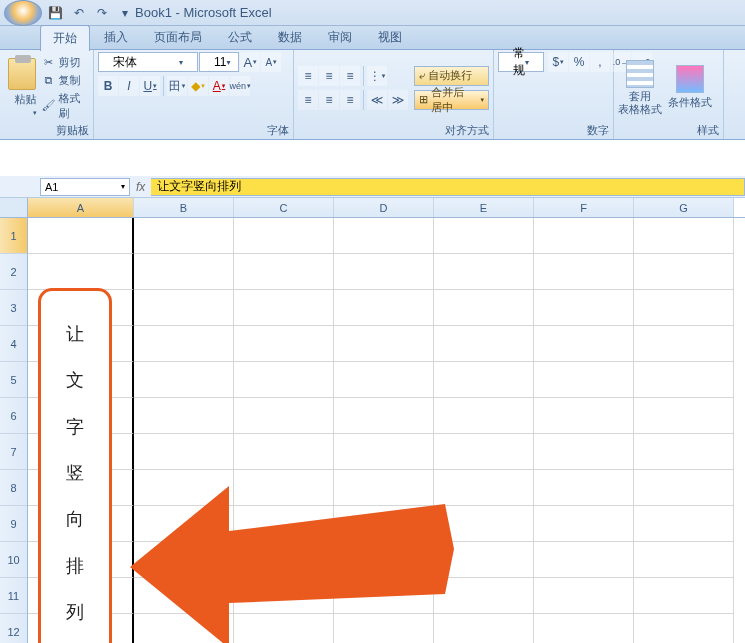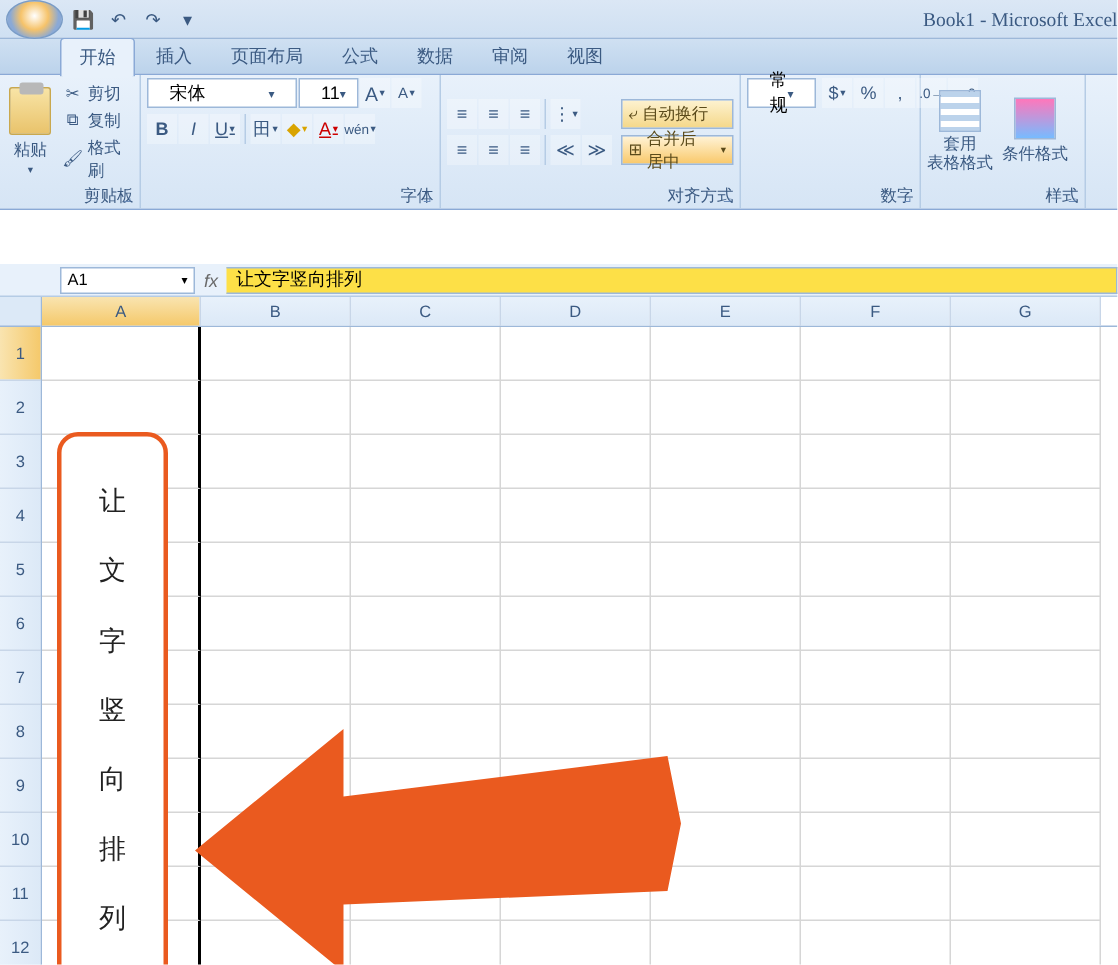--- a/index.html
+++ b/index.html
@@ -3,35 +3,35 @@
 <meta charset="utf-8">
 <style>
 * { box-sizing: border-box; margin: 0; padding: 0; font-family: "Microsoft YaHei", Arial, sans-serif; }
 body { width: 745px; height: 643px; overflow: hidden; background: #fff; font-size: 12px; }
 
 
 .titlebar { height: 26px; background: linear-gradient(#dbe7f5,#cfe0f2); display: flex; align-items: center; border-bottom: 1px solid #9db8d9; }
 .office-btn { width: 38px; height: 26px; background: radial-gradient(circle at 50% 40%, #fff, #f6c36a 40%, #8aa9d6 70%); border-radius: 50%; margin: 0 4px; border: 1px solid #7a9cc6; }
 .qat { display: flex; gap: 3px; align-items: center; }
 .qat-btn { width: 20px; height: 20px; display: flex; align-items: center; justify-content: center; color: #3b5a82; font-size: 12px; }
-.title-text { flex: 1; text-align: right; color: #3b5a82; font-size: 13px; font-family: Liberation Serif, serif; }
+.title-text { flex: 1; text-align: left; color: #3b5a82; font-size: 13px; }
 
 
 .tabs { height: 24px; background: linear-gradient(#cfe0f2,#bcd3eb); display: flex; align-items: center; padding-left: 40px; gap: 2px; border-bottom: 1px solid #8aa9d6; }
 .tab { padding: 4px 12px; color: #3b5a82; font-size: 12px; cursor: pointer; }
 .tab.active { background: #e8f1fb; border: 1px solid #8aa9d6; border-bottom: none; border-radius: 3px 3px 0 0; }
 
 
 .ribbon { height: 90px; background: linear-gradient(#e8f1fb,#d6e5f5); display: flex; border-bottom: 1px solid #8aa9d6; }
 .group { border-right: 1px solid #b5cce5; display: flex; flex-direction: column; padding: 2px 4px 0 4px; }
 .group-body { flex: 1; display: flex; align-items: center; gap: 2px; }
 .group-label { height: 16px; text-align: right; color: #3b5a82; font-size: 11px; position: relative; }
 .group-label::after { content: "⌐"; position: absolute; right: 2px; bottom: 0; font-size: 9px; transform: rotate(180deg); color: #6a8bb8; }
 
-.paste-big { width: 36px; display: flex; flex-direction: column; align-items: center; gap: 2px; font-size: 11px; color: #3b5a82; }
+.paste-big { width: 36px; display: flex; flex-direction: column; align-items: flex-end; gap: 2px; font-size: 11px; color: #3b5a82; }
 .paste-icon { width: 28px; height: 32px; background: linear-gradient(#f8e4a6,#e9c36b); border: 1px solid #c9a84e; border-radius: 2px; position: relative; }
 .paste-icon::before { content:""; position:absolute; top:-4px; left:6px; width:16px; height:8px; background:#b8b8b8; border-radius:2px; }
 
 .vcol { display: flex; flex-direction: column; gap: 1px; }
 .mini-btn { display: flex; align-items: center; gap: 3px; padding: 1px 3px; font-size: 11px; color: #3b5a82; }
 .mini-icon { width: 14px; height: 14px; display: inline-flex; align-items: center; justify-content: center; font-size: 11px; }
 
 .combo { height: 20px; border: 1px solid #9db8d9; background: #fff; display: flex; align-items: center; padding: 0 14px; font-size: 12px; }
 .combo .dd { margin-left: auto; font-size: 8px; color: #3b5a82; }
 .font-name { width: 100px; }

